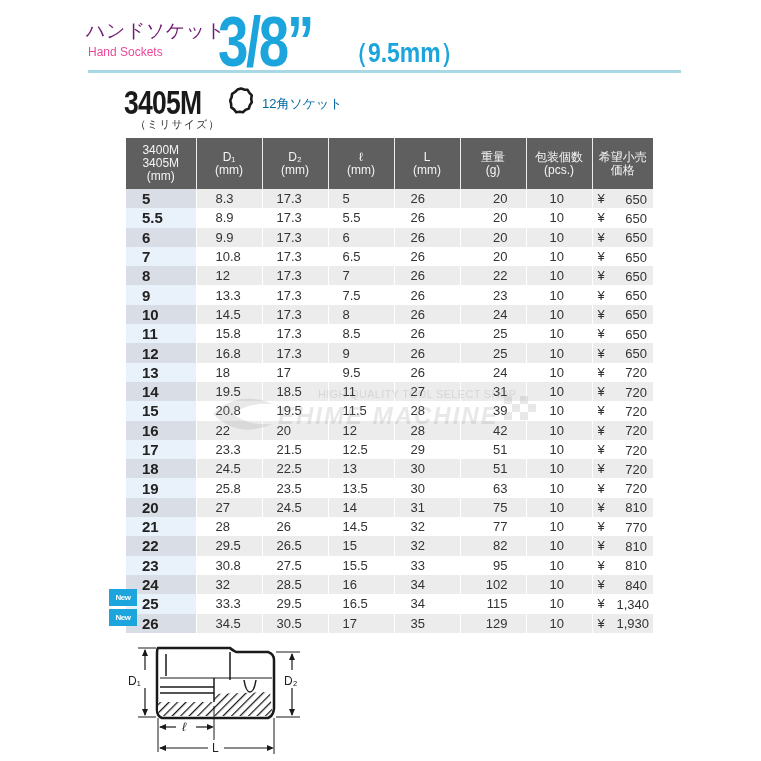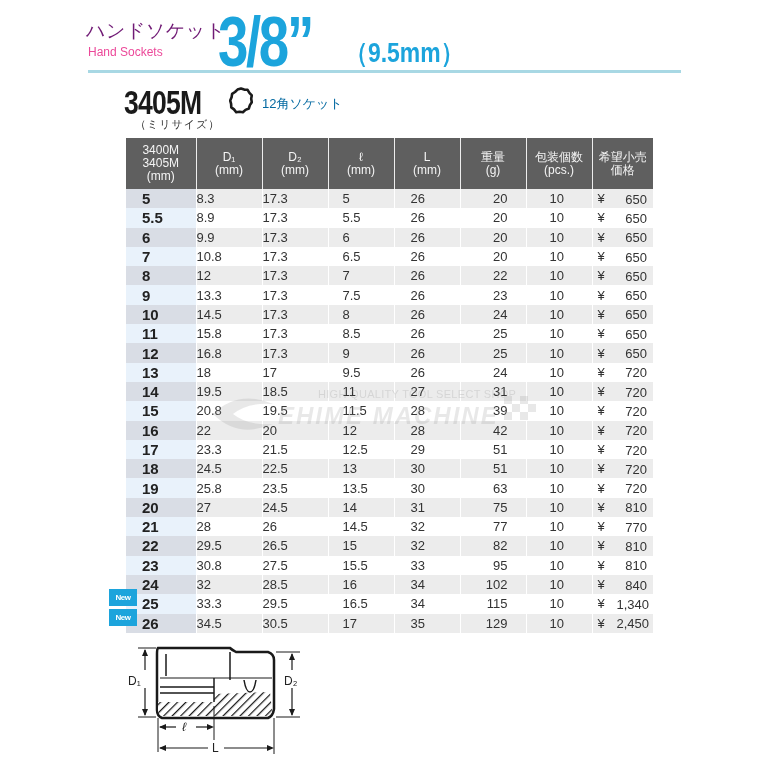--- a/index.html
+++ b/index.html
@@ -20,22 +20,22 @@
   table.spec { position: absolute; left: 126px; top: 138px; border-collapse: collapse; table-layout: fixed; width: 527px; }
   table.spec th { background: #5f5f5f; color: #f4f4f4; font-weight: normal; font-size: 12px; line-height: 13px; height: 51px; text-align: center; border-right: 1px solid #ededed; vertical-align: middle; }
   table.spec th:last-child { border-right: none; }
   table.spec td { height: 19.3px; font-size: 13px; color: #333; border-right: 1px solid #fff; padding: 0; vertical-align: middle; white-space: nowrap; }
   table.spec td:last-child { border-right: none; }
   table.spec tr.odd td { background: #ececec; }
   table.spec tr.even td { background: #ffffff; }
   table.spec td.size { font-size: 15px; font-weight: bold; color: #222; padding-left: 16px; }
   table.spec tr.odd td.size { background: #d9dde5; }
   table.spec tr.even td.size { background: #e9f2fb; }
-  table.spec td.d1 { }
-  table.spec td.d2 { }
+  table.spec td.d1 { padding-left: 19px; }
+  table.spec td.d2 { padding-left: 14px; }
   table.spec td.ell { padding-left: 14px; }
   table.spec td.len { padding-left: 16px; }
   table.spec td.wt { text-align: right; padding-right: 18px; }
   table.spec td.pcs { padding-left: 23px; }
   table.spec td.price { padding-left: 5px; position: relative; }
   .yen { display: inline-block; width: 14px; }
   .price-val { position: absolute; right: 6px; top: 50%; transform: translateY(-50%); }
   .price-val.wide { right: 4px; margin-left: 44px; }
 
   .new-badge { position: absolute; left: 109px; width: 28px; height: 17px; background: #1ca4dc; color: #fff; font-size: 8px; font-weight: bold; text-align: center; line-height: 17px; letter-spacing: -0.5px; }
@@ -308,21 +308,21 @@
         <td class="price"><span class="yen">¥</span><span class="price-val wide">1,340</span></td>
       </tr>
       <tr class="odd">
         <td class="size">26</td>
         <td class="d1">34.5</td>
         <td class="d2">30.5</td>
         <td class="ell">17</td>
         <td class="len">35</td>
         <td class="wt">129</td>
         <td class="pcs">10</td>
-        <td class="price"><span class="yen">¥</span><span class="price-val wide">2,450</span></td>
+        <td class="price"><span class="yen">¥</span><span class="price-val wide">1,930</span></td>
       </tr>
     </tbody>
 </table>
 
 <div id="badges">
     <div class="new-badge" style="top: 589.3px;">New</div>
     <div class="new-badge" style="top: 608.6px;">New</div>
   </div>
 
 <div class="watermark">

